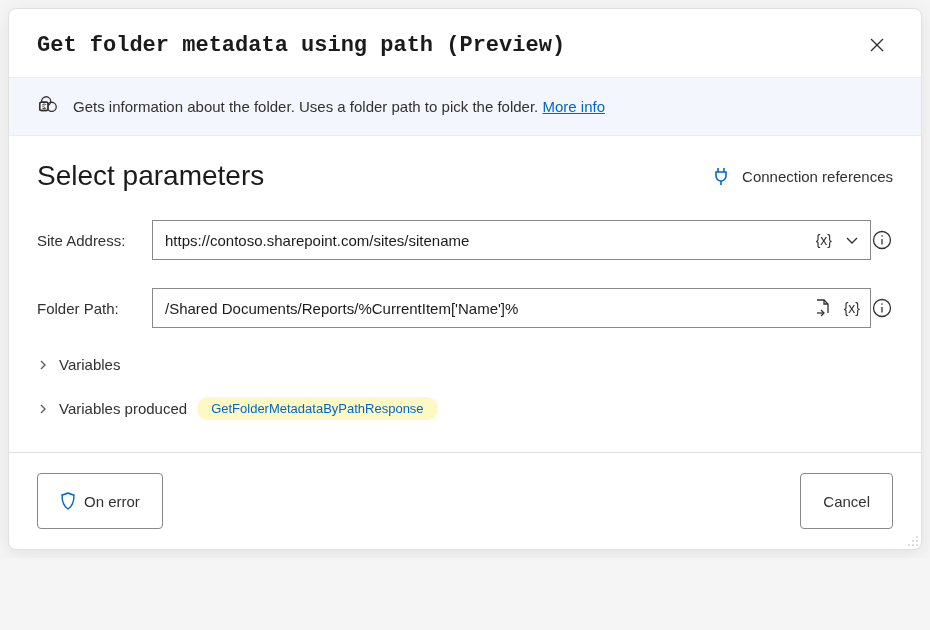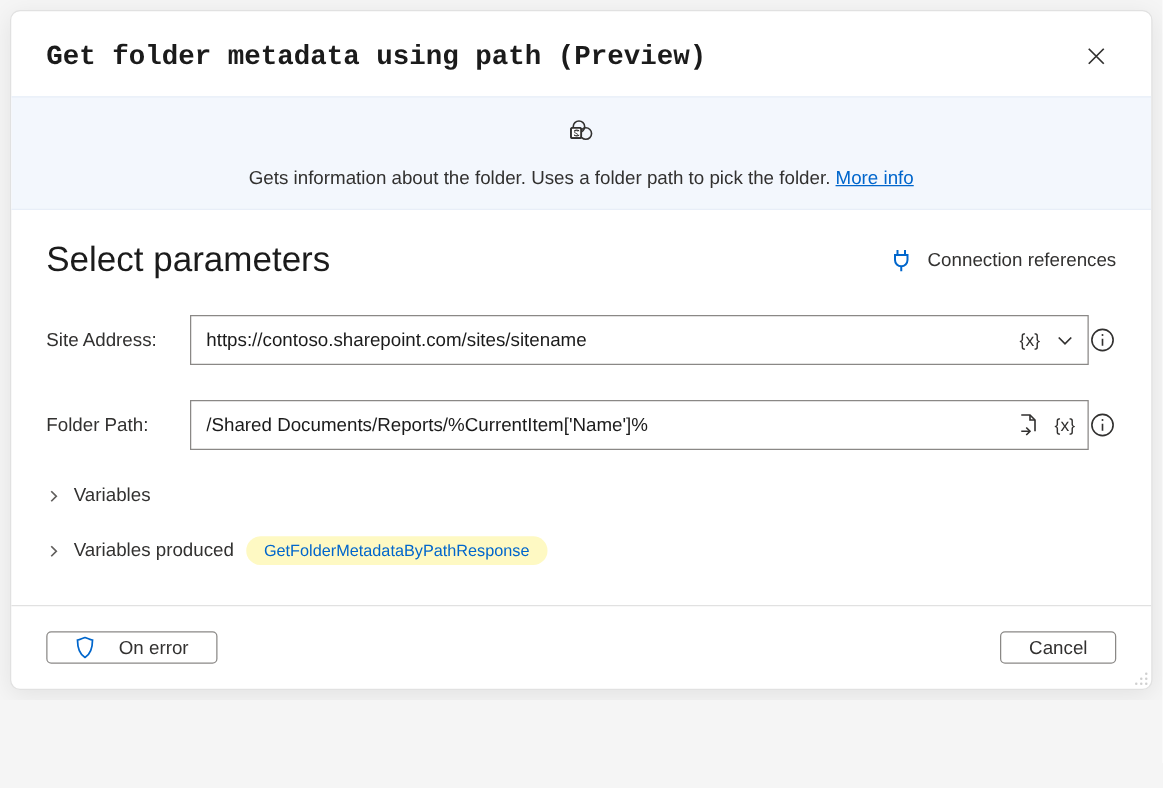--- a/index.html
+++ b/index.html
@@ -41,21 +41,20 @@
     .info-bar {
       background: #f3f7fd;
       border-top: 1px solid #e8eef8;
       border-bottom: 1px solid #e8eef8;
       padding: 16px 28px;
       display: flex;
       align-items: center;
       gap: 14px;
       color: #323130;
       font-size: 15px;
-      flex-direction: column;
     }
     .info-bar .sp-icon {
       flex-shrink: 0;
       color: #323130;
     }
     .info-bar a {
       color: #0066cc;
       text-decoration: underline;
       cursor: pointer;
     }
@@ -162,29 +161,29 @@
       cursor: pointer;
     }
     .footer {
       border-top: 1px solid #e1e1e1;
       padding: 20px 28px;
       display: flex;
       align-items: center;
       justify-content: space-between;
     }
     .btn {
-      height: 26px;
+      height: 56px;
       border-radius: 4px;
       font-size: 15px;
       font-family: inherit;
       cursor: pointer;
       display: inline-flex;
       align-items: center;
       justify-content: center;
-      gap: 19px;
+      gap: 8px;
       padding: 0 22px;
       border: 1px solid #8a8886;
       background: #fff;
       color: #323130;
     }
     .btn-primary {
       background: #0066cc;
       border-color: #0066cc;
       color: #fff;
       font-weight: 600;

